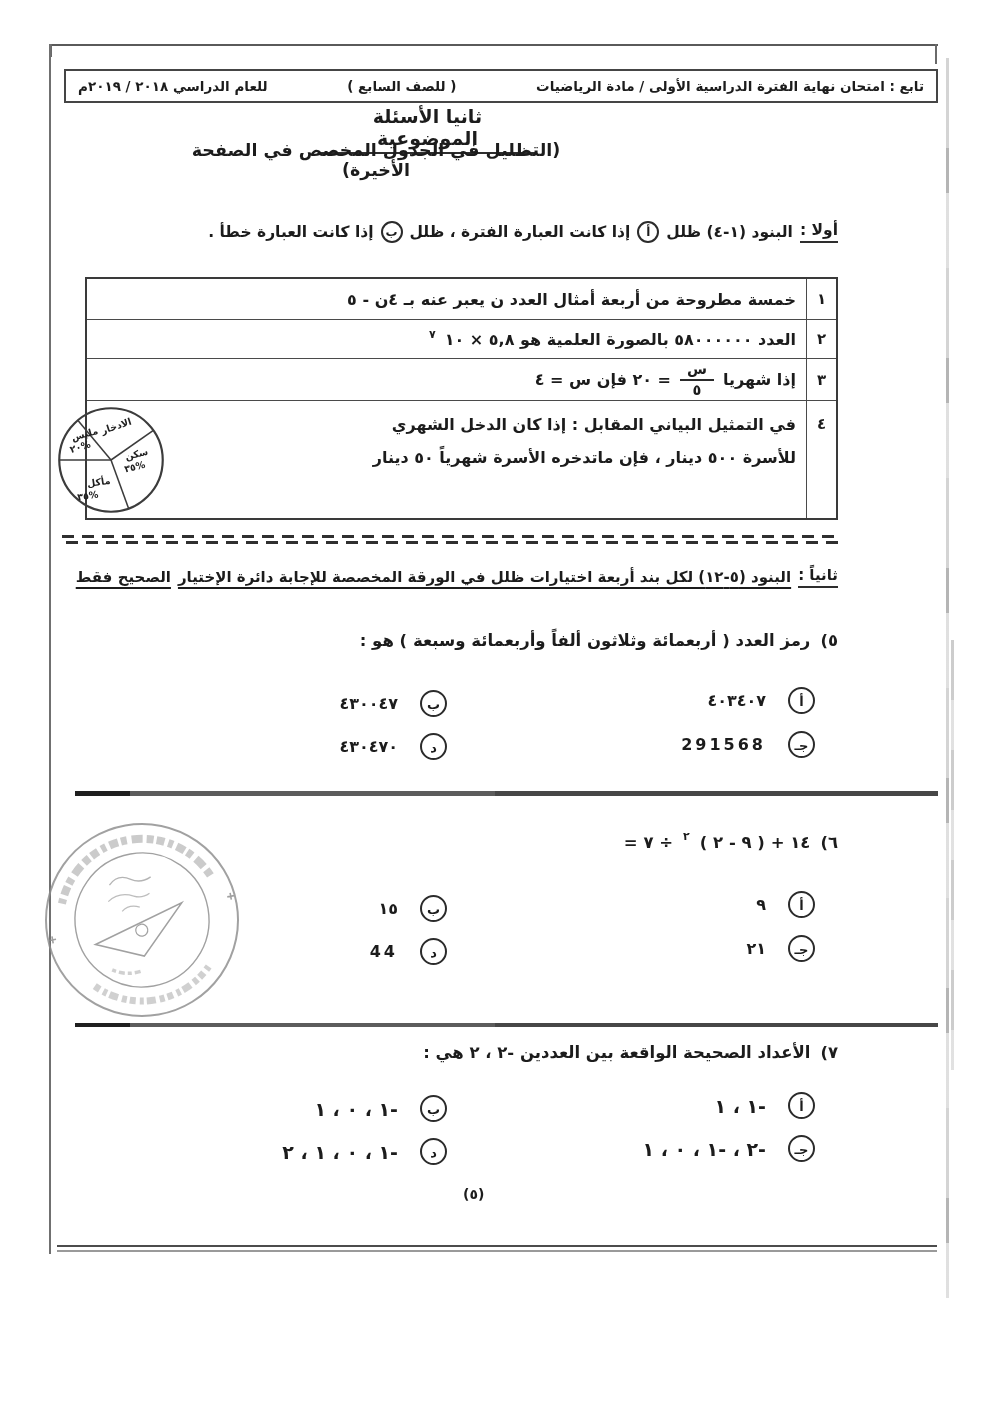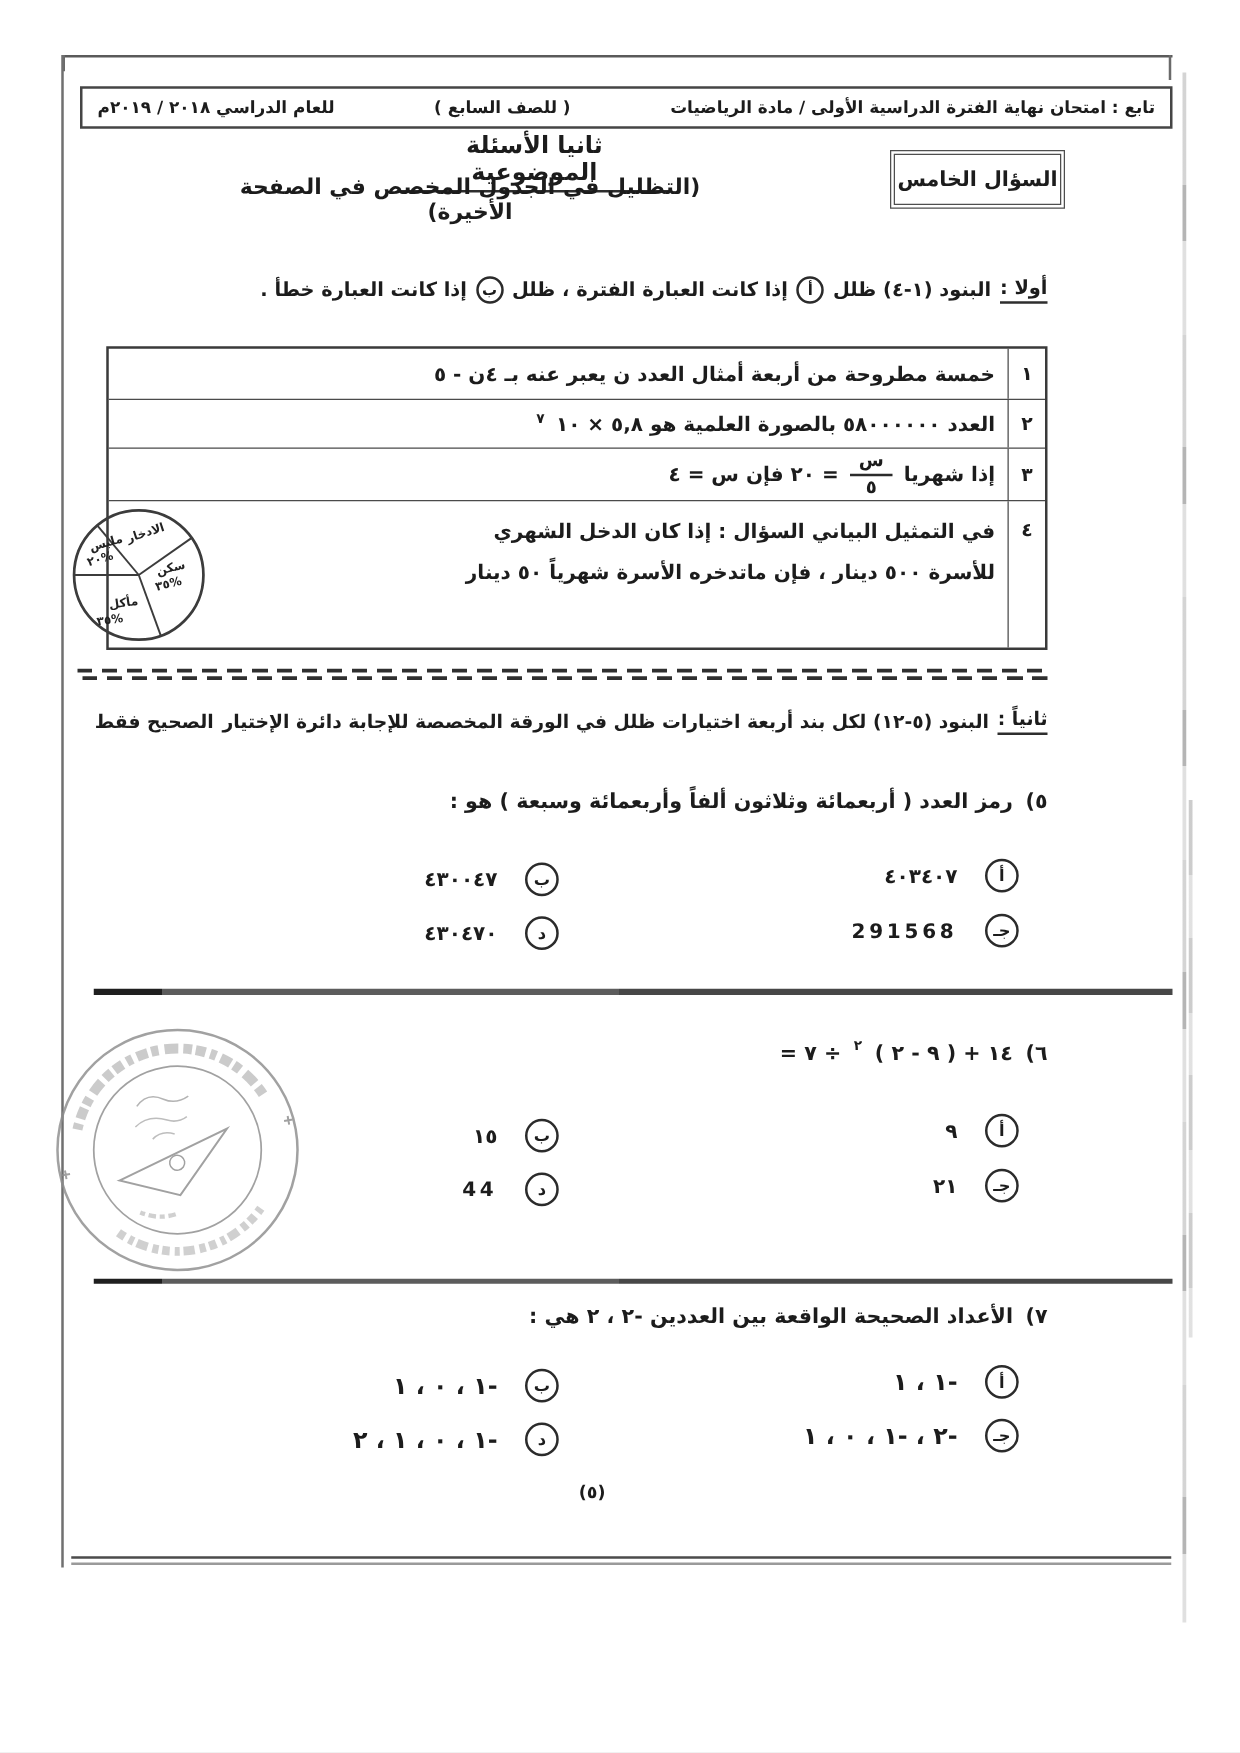--- a/index.html
+++ b/index.html
@@ -38,21 +38,21 @@
   }
   .sec-subtitle {
     position:absolute; left:176px; top:140px; width:400px; text-align:center; font-size:17.5px;
   }
 
   
   .instr { position:absolute; direction:rtl; display:flex; align-items:center; gap:7px; white-space:nowrap; }
   .instr-1 { right:154px; top:221px; font-size:15.5px; }
   .instr-2 { right:154px; top:566px; font-size:15px; }
   .u-label { border-bottom:2px solid #2e2e2e; padding-bottom:2px; }
-  .u-text  { text-underline-offset:5px; text-decoration-thickness:1.5px; }
+  .u-text  { text-decoration:underline; text-underline-offset:5px; text-decoration-thickness:1.5px; }
   .mini-circ {
     display:inline-flex; width:22px; height:22px; border:2px solid #2b2b2b; border-radius:50%;
     align-items:center; justify-content:center; font-size:12px; flex:0 0 auto;
   }
 
   
   .tf-table {
     position:absolute; left:85px; top:277px; width:753px; height:243px;
     border:2px solid #3a3a3a; display:flex; flex-direction:column; direction:rtl;
   }
@@ -119,21 +119,20 @@
   <div class="artifact-r1"></div>
   <div class="artifact-r2"></div>
 
   <div class="header-box">
     <span>تابع :  امتحان نهاية الفترة الدراسية الأولى /  مادة الرياضيات</span>
     <span>( للصف السابع )</span>
     <span>للعام الدراسي ٢٠١٨ / ٢٠١٩م</span>
   </div>
 
   <div class="sec-title">ثانيا الأسئلة الموضوعية</div>
-  <div class="qfive-box">السؤال الخامس</div>
   <div class="sec-subtitle">(التظليل في الجدول المخصص  في الصفحة الأخيرة)</div>
 
   <div class="instr instr-1">
     <span class="u-label">أولا :</span>
     <span>البنود (١-٤) ظلل</span>
     <span class="mini-circ">أ</span>
     <span>إذا كانت العبارة الفترة ،  ظلل</span>
     <span class="mini-circ">ب</span>
     <span>إذا كانت العبارة خطأ .</span>
   </div>
@@ -159,21 +158,21 @@
         <span class="frac">
           <span class="ft">س</span>
           <span class="fb">٥</span>
         </span>
         <span>= ٢٠   فإن س = ٤</span>
       </div>
     </div>
     <div class="tf-row">
       <div class="num-cell top">٤</div>
       <div class="txt-cell row4-text">
-        <div>في التمثيل البياني السؤال : إذا كان الدخل الشهري</div>
+        <div>في التمثيل البياني المقابل : إذا كان الدخل الشهري</div>
         <div>للأسرة ٥٠٠ دينار ، فإن ماتدخره الأسرة شهرياً ٥٠ دينار</div>
       </div>
     </div>
   </div>
 
   <div class="pie-wrap">
     <svg viewBox="-65 -65 130 130" width="118" height="118">
       <g fill="none" stroke="#3c3c3c" stroke-width="2.4">
         <circle cx="0" cy="0" r="57"></circle>
         <line x1="0" y1="0" x2="-36.6" y2="-43.7" stroke-width="1.7"></line>

